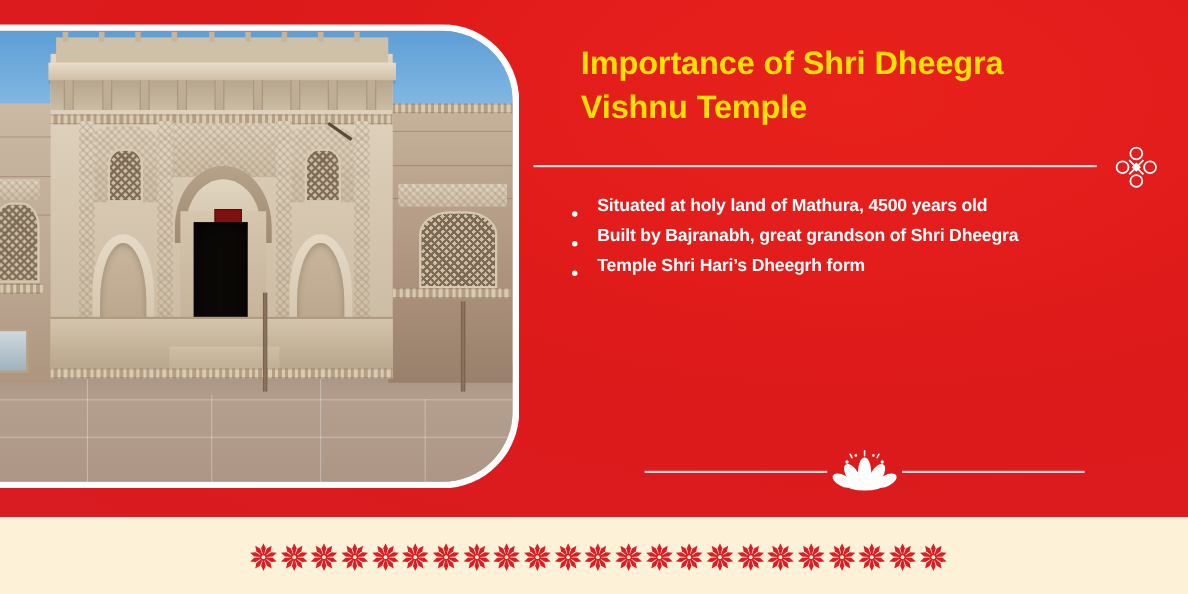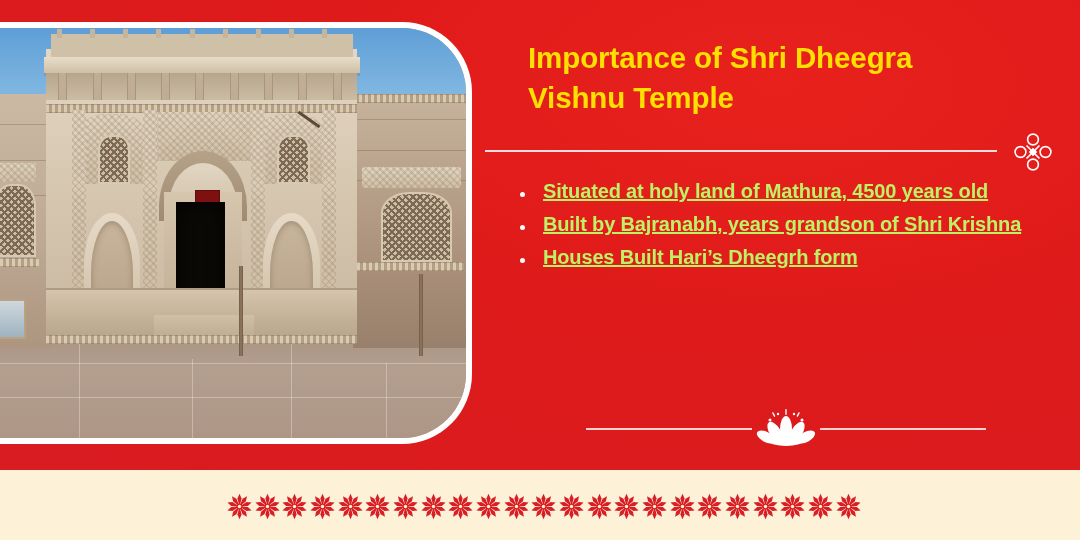--- a/index.html
+++ b/index.html
@@ -307,28 +307,27 @@
     left: 514px;
     top: 176px;
     width: 540px;
     margin: 0;
     padding: 0;
     list-style: none;
   }
   .bullets li {
     position: relative;
     padding-left: 29px;
-    color: #bef264;
+    color: #ffffff;
     font-family: "Liberation Sans", sans-serif;
     font-weight: bold;
-    font-size: 20px;
+    font-size: 16px;
     line-height: 1.56;
     letter-spacing: -0.15px;
     margin-bottom: 2px;
-    text-decoration: underline;
   }
   .bullets li::before {
     content: "";
     position: absolute;
     left: 6px;
     top: 16px;
     width: 5px;
     height: 5px;
     border-radius: 50%;
     background: #ffffff;
@@ -489,22 +488,22 @@
           <circle cx="33.5" cy="21" r="5.4"></circle>
           <path d="M14.5 14.5 L27.5 27.5 M27.5 14.5 L14.5 27.5"></path>
         </g>
         <rect x="18" y="18" width="6" height="6" fill="#ffffff" transform="rotate(45 21 21)"></rect>
       </svg>
     </div>
   </div>
 
   <ul class="bullets">
     <li>Situated at holy land of Mathura, 4500 years old</li>
-    <li>Built by Bajranabh, years grandson of Shri Krishna</li>
-    <li>Houses Built Hari’s Dheegrh form</li>
+    <li>Built by Bajranabh, great grandson of Shri Dheegra</li>
+    <li>Temple Shri Hari’s Dheegrh form</li>
   </ul>
 
   <div class="lotus-row">
     <div class="lotus-rule l"></div>
     <div class="lotus-rule r"></div>
     <div class="lotus-icon">
       <svg width="76" height="42" viewBox="0 0 76 42">
         <g fill="#ffffff">
 
           <circle cx="22" cy="13" r="1.5"></circle>

